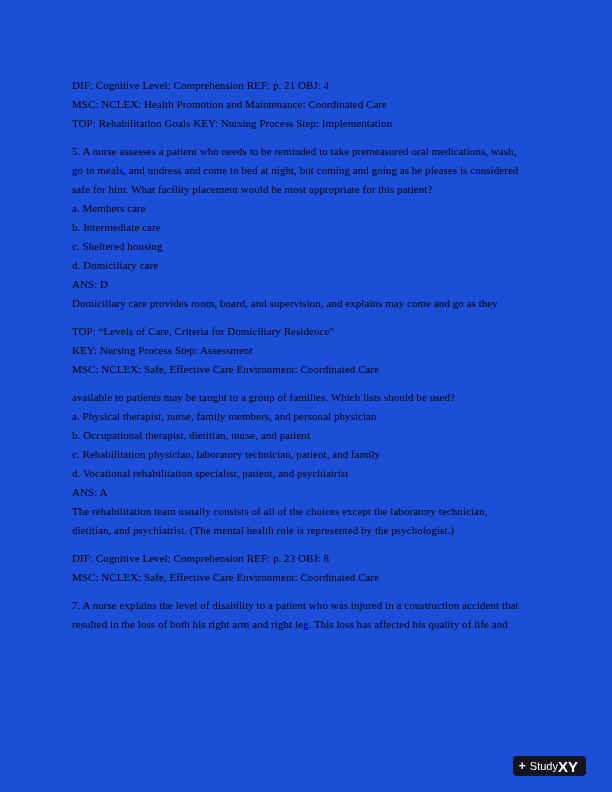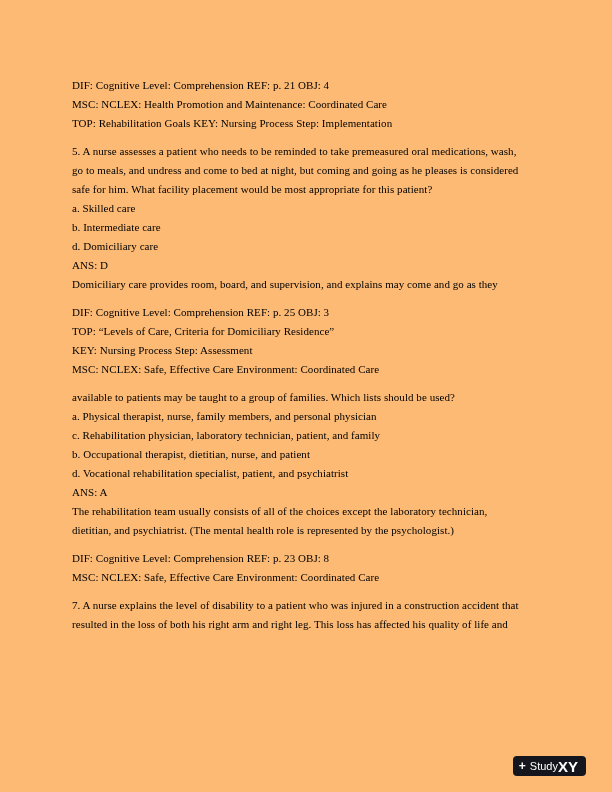--- a/index.html
+++ b/index.html
@@ -4,21 +4,21 @@
 <style>
   html, body {
     margin: 0;
     padding: 0;
     background: #ffffff;
   }
   .page {
     position: relative;
     width: 612px;
     height: 792px;
-    background: #fdba74;
+    background: #1d4ed8;
     font-family: "Liberation Serif", serif;
     color: #000000;
     overflow: hidden;
   }
   .content {
     position: absolute;
     left: 72px;
     top: 76px;
     right: 60px;
   }
@@ -71,37 +71,37 @@
   <div class="content" id="doc">
       <div class="block">
         <div class="line">DIF: Cognitive Level: Comprehension REF: p. 21 OBJ: 4</div>
         <div class="line">MSC: NCLEX: Health Promotion and Maintenance: Coordinated Care</div>
         <div class="line">TOP: Rehabilitation Goals KEY: Nursing Process Step: Implementation</div>
       </div>
       <div class="block">
         <div class="line">5. A nurse assesses a patient who needs to be reminded to take premeasured oral medications, wash,</div>
         <div class="line">go to meals, and undress and come to bed at night, but coming and going as he pleases is considered</div>
         <div class="line">safe for him. What facility placement would be most appropriate for this patient?</div>
-        <div class="line">a. Skilled care</div>
+        <div class="line">a. Members care</div>
         <div class="line">b. Intermediate care</div>
+        <div class="line">c. Sheltered housing</div>
         <div class="line">d. Domiciliary care</div>
         <div class="line">ANS: D</div>
         <div class="line">Domiciliary care provides room, board, and supervision, and explains may come and go as they</div>
       </div>
       <div class="block">
-        <div class="line">DIF: Cognitive Level: Comprehension REF: p. 25 OBJ: 3</div>
         <div class="line">TOP: “Levels of Care, Criteria for Domiciliary Residence”</div>
         <div class="line">KEY: Nursing Process Step: Assessment</div>
         <div class="line">MSC: NCLEX: Safe, Effective Care Environment: Coordinated Care</div>
       </div>
       <div class="block">
         <div class="line">available to patients may be taught to a group of families. Which lists should be used?</div>
         <div class="line">a. Physical therapist, nurse, family members, and personal physician</div>
+        <div class="line">b. Occupational therapist, dietitian, nurse, and patient</div>
         <div class="line">c. Rehabilitation physician, laboratory technician, patient, and family</div>
-        <div class="line">b. Occupational therapist, dietitian, nurse, and patient</div>
         <div class="line">d. Vocational rehabilitation specialist, patient, and psychiatrist</div>
         <div class="line">ANS: A</div>
         <div class="line">The rehabilitation team usually consists of all of the choices except the laboratory technician,</div>
         <div class="line">dietitian, and psychiatrist. (The mental health role is represented by the psychologist.)</div>
       </div>
       <div class="block">
         <div class="line">DIF: Cognitive Level: Comprehension REF: p. 23 OBJ: 8</div>
         <div class="line">MSC: NCLEX: Safe, Effective Care Environment: Coordinated Care</div>
       </div>
       <div class="block">

